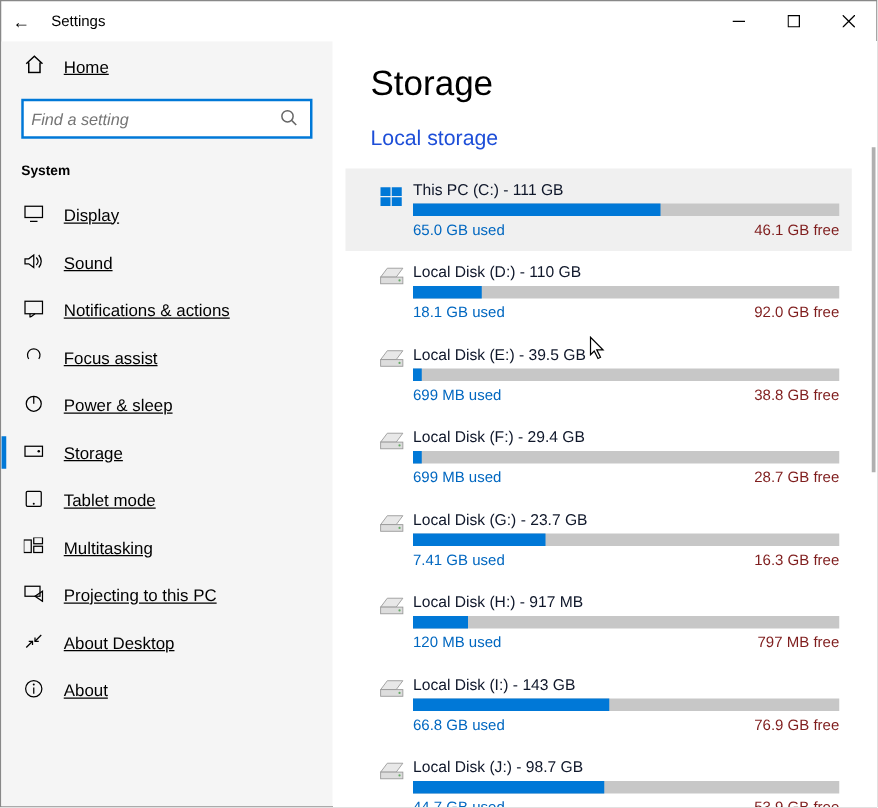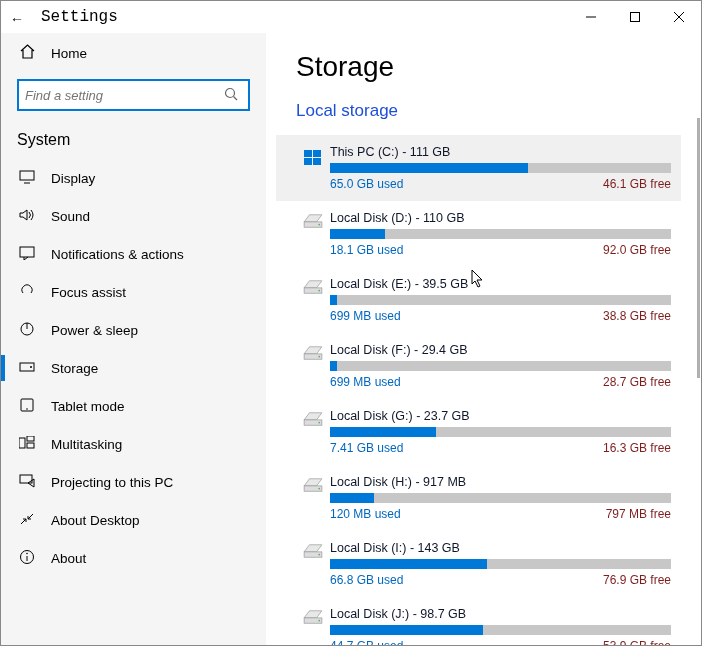--- a/index.html
+++ b/index.html
@@ -1,40 +1,40 @@
 <!DOCTYPE html>
 <html><head>
 <meta charset="utf-8">
 <style>
   * { box-sizing: border-box; margin: 0; padding: 0; font-family: "Segoe UI", Arial, sans-serif; }
   html,body { width: 702px; height: 646px; overflow: hidden; background:#fff; color:#000; }
   .window { width:702px; height:646px; border:1px solid #888; display:flex; flex-direction:column; background:#fff;}
   
   .titlebar { height:32px; display:flex; align-items:center; }
   .titlebar .back { width:32px; text-align:center; font-size:14px; line-height:32px; }
-  .titlebar .title { font-size:16px; padding-left:8px; flex:0 0 auto;font-family:Liberation Mono, monospace;}
+  .titlebar .title { font-size:12px; padding-left:8px; flex:0 0 auto;}
   .titlebar .spacer { flex:1; }
   .winbtn { width:44px; height:32px; display:flex; align-items:center; justify-content:center; font-size:12px;}
   
   .body { flex:1; display:flex; overflow:hidden;}
   .sidebar { width:265px; background:#f5f5f5; border-right:0; overflow-y:auto; padding-bottom:10px;}
   .content { flex:1; background:#fff; position:relative; padding: 10px 30px 0 30px; overflow-y:auto; }
   .content h1 { font-size:28px; font-weight:400; margin:8px 0 18px 0;}
   .content .subhead { font-size:17px; font-weight:400; margin-bottom:14px; color:#1d4ed8;}
   
-  .home-row, .nav-row { display:flex; align-items:center; height:40px; padding-left:16px; font-size:13.5px; color:#000;}
+  .home-row, .nav-row { display:flex; align-items:center; height:40px; padding-left:16px; font-size:13.5px; color:#000;text-decoration:underline;}
   .nav-row { height:38px; }
   .nav-row .icon, .home-row .icon { width:20px; text-align:center; margin-right:14px; font-size:14px; color:#000;}
   .nav-row.selected { position:relative; }
   .nav-row.selected::before { content:""; position:absolute; left:0; top:6px; bottom:6px; width:4px; background:#0078d7;}
   .search-wrap { padding: 6px 16px 14px 16px; }
   .search { width:100%; height:32px; border:2px solid #0078d7; background:#fff; display:flex; align-items:center; padding:0 6px;}
   .search input { flex:1; border:none; outline:none; font-size:13px; font-style:italic; color:#7f1d1d; background:transparent;}
   .search .sicon { font-size:14px; color:#555; padding:0 4px;}
-  .section-head { font-weight:400; font-size:16px; padding:6px 16px 10px 16px;}
+  .section-head { font-weight:700; font-size:11px; padding:6px 16px 10px 16px;}
   
   .storage-list { }
   .drive { display:flex; padding:10px 0 10px 0; }
   .drive.hover { background:#f0f0f0; margin-left:-20px; padding-left:20px; margin-right:-10px; padding-right:10px;}
   .drive .dicon { width:34px; flex:0 0 34px; display:flex; align-items:flex-start; justify-content:center; padding-top:2px;}
   .drive .dbody { flex:1; }
   .drive .dname { font-size:12.5px; margin-bottom:4px; color:#0f172a;}
   .bar { height:10px; background:#c7c7c7; position:relative; margin-bottom:4px;}
   .bar .fill { position:absolute; left:0; top:0; bottom:0; background:#0078d7;}
   .drive .dmeta { display:flex; justify-content:space-between; font-size:12px;}

